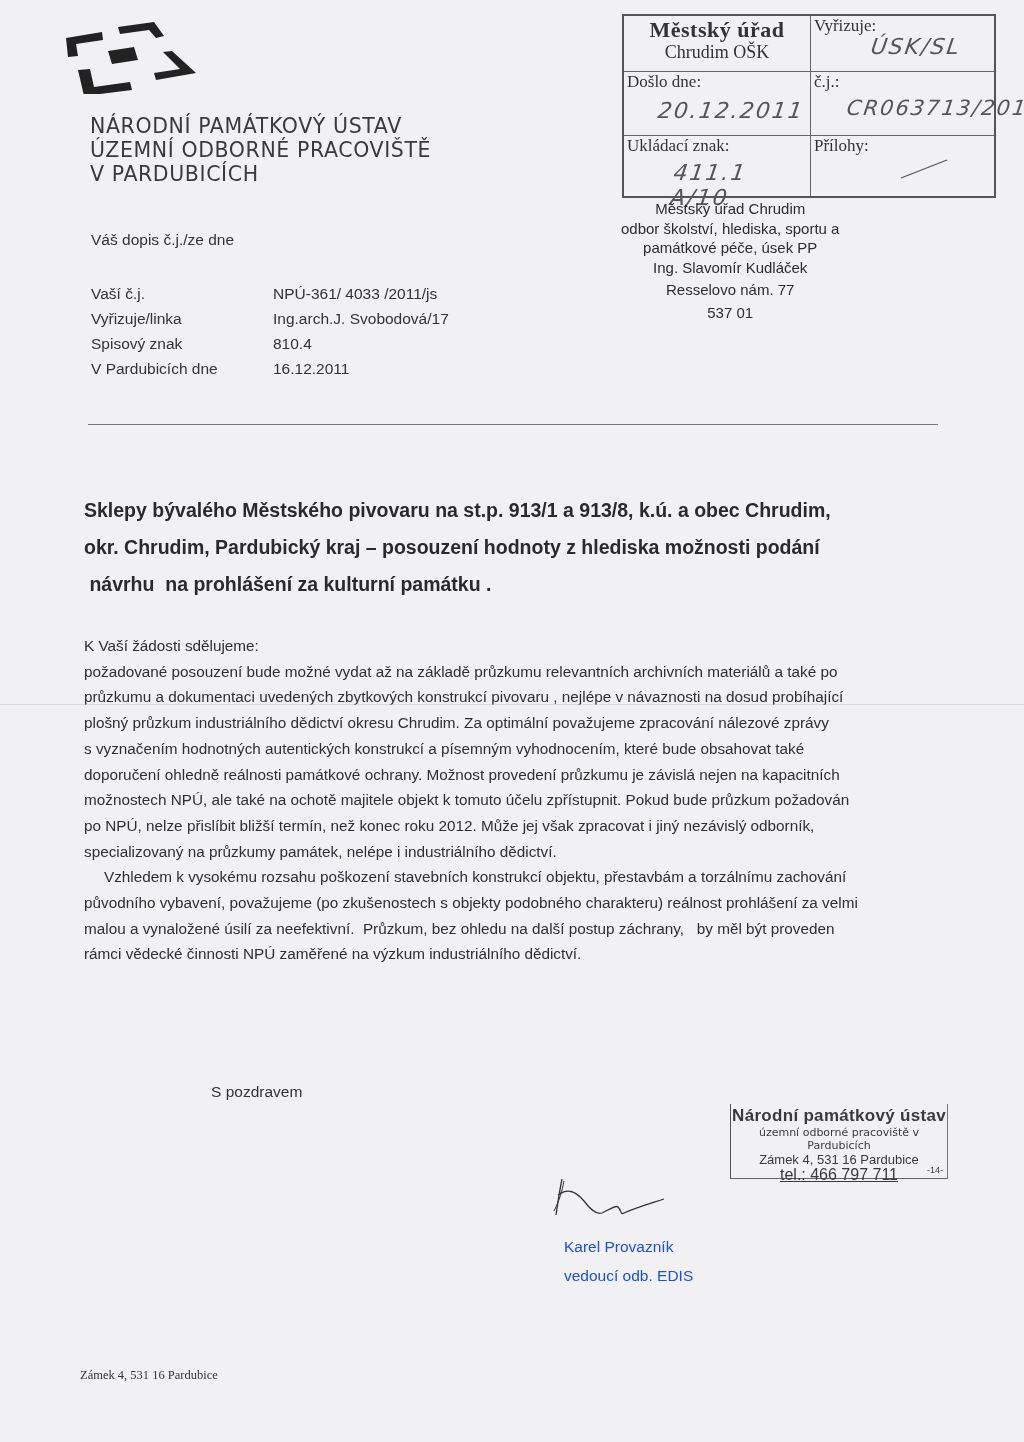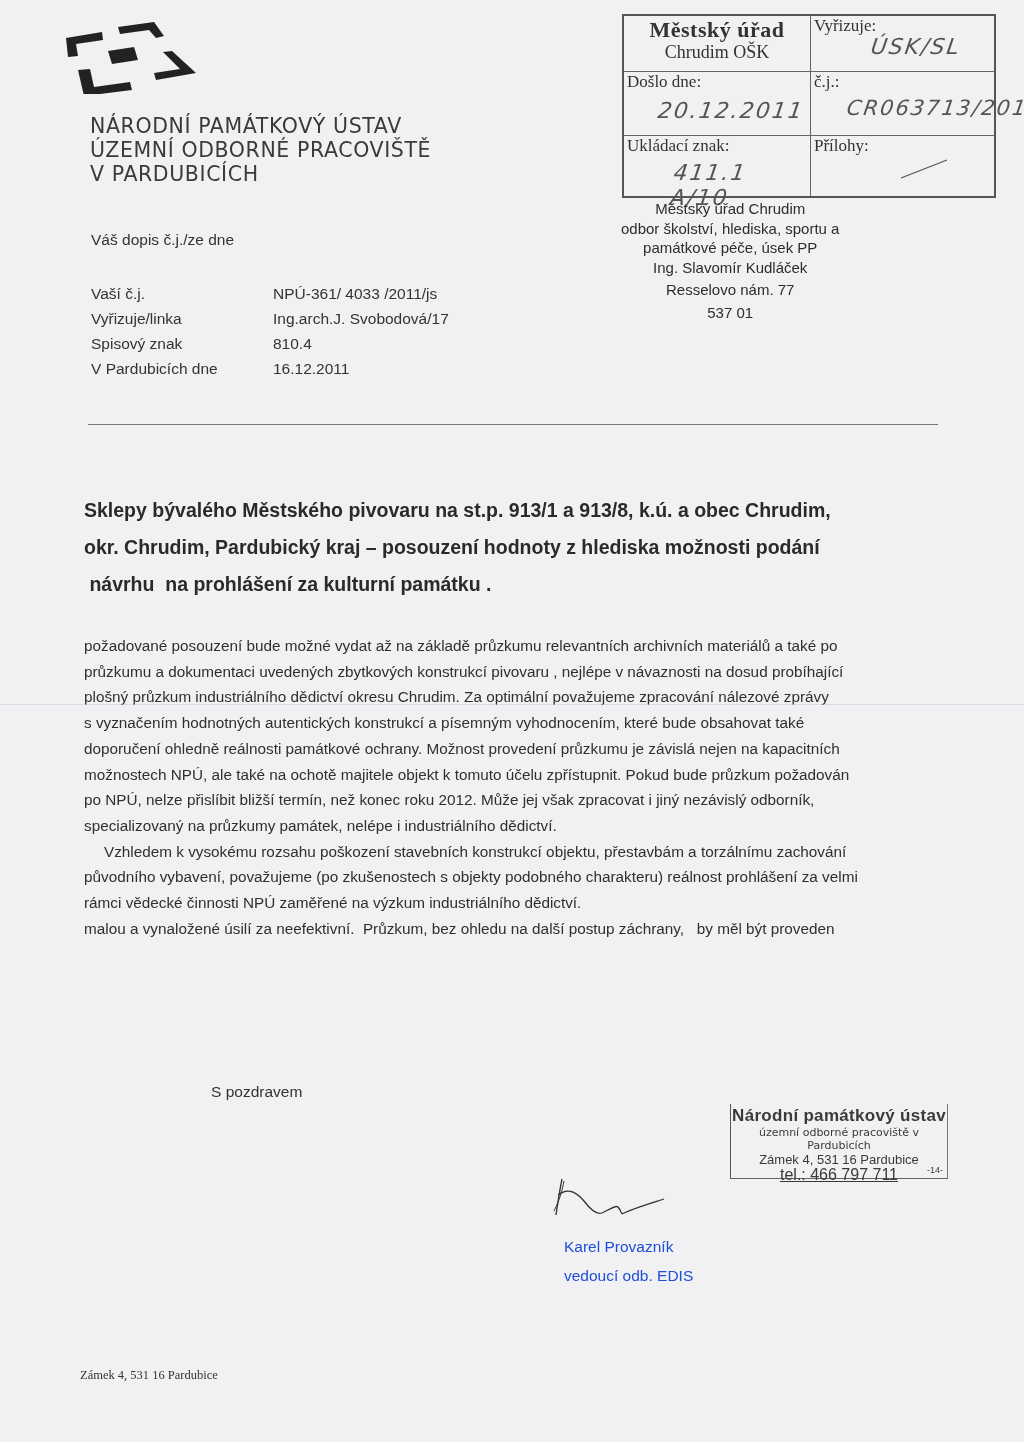--- a/index.html
+++ b/index.html
@@ -163,32 +163,33 @@
 
 <div class="abs divider"></div>
 
 <div class="abs subject">
   <div>Sklepy bývalého Městského pivovaru na  st.p. 913/1 a 913/8, k.ú. a obec Chrudim,</div>
   <div>okr. Chrudim, Pardubický kraj – posouzení hodnoty z hlediska  možnosti podání</div>
   <div style="white-space:pre;"> návrhu  na prohlášení za kulturní památku .</div>
 </div>
 
 <div class="abs body-text">
+  <div class="line left">K Vaší žádosti sdělujeme:</div>
   <div class="line">požadované posouzení  bude možné vydat až na základě průzkumu relevantních archivních materiálů a také po</div>
   <div class="line">průzkumu a dokumentaci uvedených zbytkových konstrukcí pivovaru , nejlépe v návaznosti na dosud probíhající</div>
   <div class="line">plošný průzkum industriálního dědictví okresu Chrudim. Za optimální považujeme zpracování nálezové zprávy</div>
   <div class="line">s vyznačením hodnotných autentických  konstrukcí a písemným vyhodnocením, které bude obsahovat také</div>
   <div class="line">doporučení ohledně reálnosti památkové ochrany. Možnost provedení průzkumu je závislá nejen na kapacitních</div>
   <div class="line">možnostech NPÚ, ale také na ochotě majitele objekt k tomuto účelu zpřístupnit.  Pokud bude průzkum požadován</div>
   <div class="line">po NPÚ, nelze přislíbit bližší termín, než konec roku 2012. Může jej však zpracovat i jiný nezávislý odborník,</div>
   <div class="line left">specializovaný na průzkumy památek, nelépe i industriálního dědictví.</div>
   <div class="line left indent">Vzhledem k vysokému rozsahu poškození stavebních konstrukcí objektu, přestavbám a torzálnímu zachování</div>
   <div class="line left">původního vybavení, považujeme (po zkušenostech s objekty podobného charakteru) reálnost prohlášení za velmi</div>
+  <div class="line left" style="white-space:pre;">malou a vynaložené úsilí za neefektivní.  Průzkum, bez ohledu na další postup záchrany,   by měl být proveden</div>
   <div class="line left">rámci vědecké činnosti NPÚ zaměřené na výzkum industriálního dědictví.</div>
-  <div class="line left" style="white-space:pre;">malou a vynaložené úsilí za neefektivní.  Průzkum, bez ohledu na další postup záchrany,   by měl být proveden</div>
 </div>
 
 <div class="abs greeting">S pozdravem</div>
 
 <div class="abs npu-stamp">
   <div class="t1">Národní památkový ústav</div>
   <div class="t2">územní odborné pracoviště v Pardubicích</div>
   <div class="t3">Zámek 4, 531 16 Pardubice</div>
   <div class="t4">tel.: 466 797 711</div>
   <div class="num">-14-</div>

